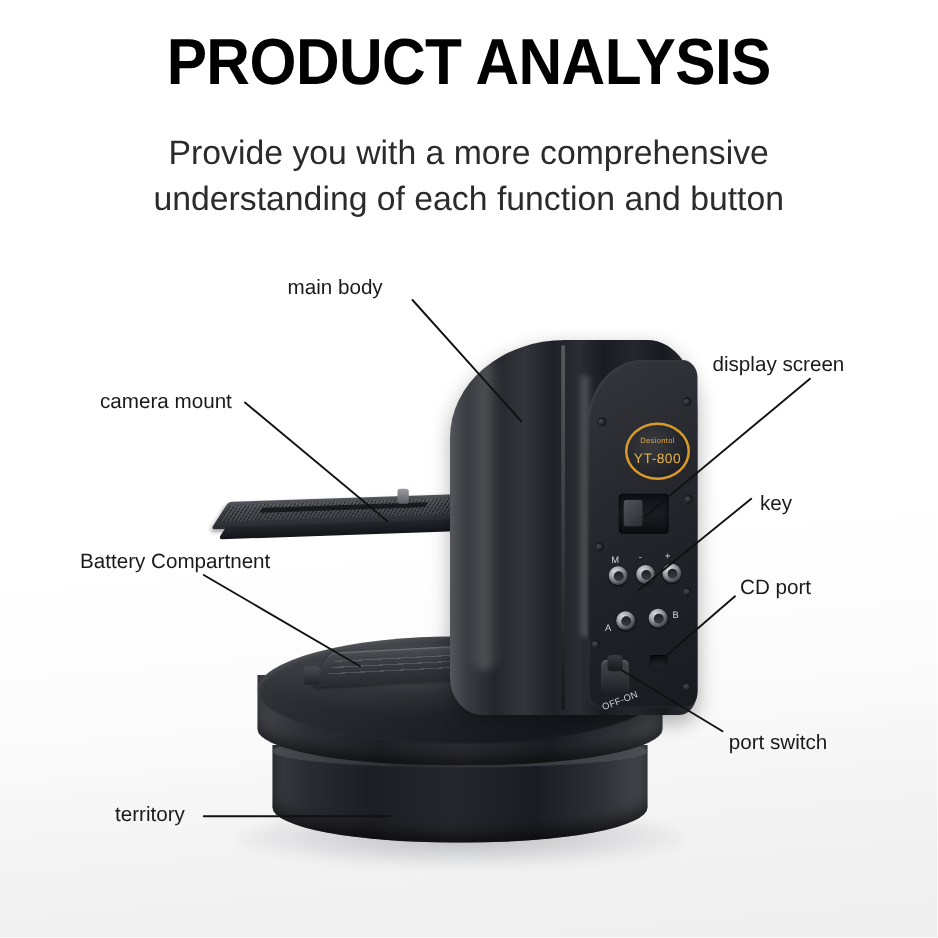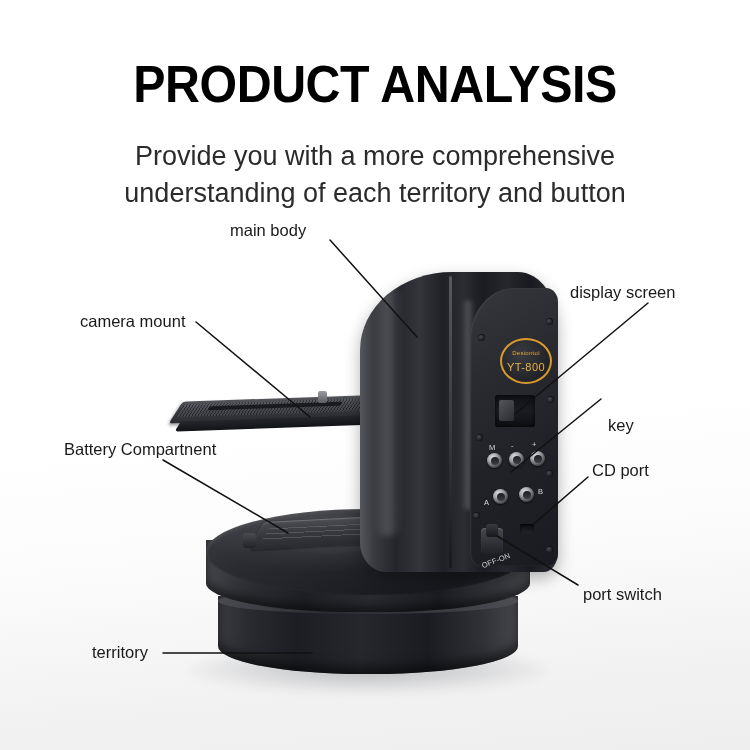--- a/index.html
+++ b/index.html
@@ -20,21 +20,20 @@
     overflow: hidden;
   }
 
   
   #header-block {
     position: absolute;
     top: 22px;
     left: 0;
     width: 750px;
     text-align: center;
-    margin-top: 34px;
   }
 
   #page-title {
     font-size: 52px;
     font-weight: 700;
     letter-spacing: -0.5px;
     color: #000000;
     line-height: 1.08;
     transform: scaleX(0.93);
   }
@@ -430,21 +429,21 @@
 </style>
 </head>
 <body>
 
 <div id="page">
 
   <div id="header-block">
     <div id="page-title">PRODUCT ANALYSIS</div>
     <div id="subtitle-block">
       <div>Provide you with a more comprehensive</div>
-      <div>understanding of each territory and button</div>
+      <div>understanding of each function and button</div>
     </div>
   </div>
 
   <div id="product">
 
     <div class="floor-shadow"></div>
 
     <div class="base-lower"></div>
     <div class="base-lower-rim"></div>
     <div class="base-upper"></div>
@@ -539,19 +538,19 @@
   <div class="callout-label" style="left:230px; top:221px;">main body</div>
 
   <div class="callout-label" style="left:80px;  top:312px;">camera mount</div>
 
   <div class="callout-label" style="left:64px;  top:440px;">Battery Compartnent</div>
 
   <div class="callout-label" style="left:92px;  top:643px;">territory</div>
 
   <div class="callout-label" style="left:570px; top:283px;text-align:right;">display screen</div>
 
-  <div class="callout-label" style="left:608px; top:394px;margin-top:22px;">key</div>
+  <div class="callout-label" style="left:608px; top:394px;">key</div>
 
   <div class="callout-label" style="left:592px; top:461px;">CD port</div>
 
   <div class="callout-label" style="left:583px; top:585px;">port switch</div>
 
 </div>
 
 </body></html>

